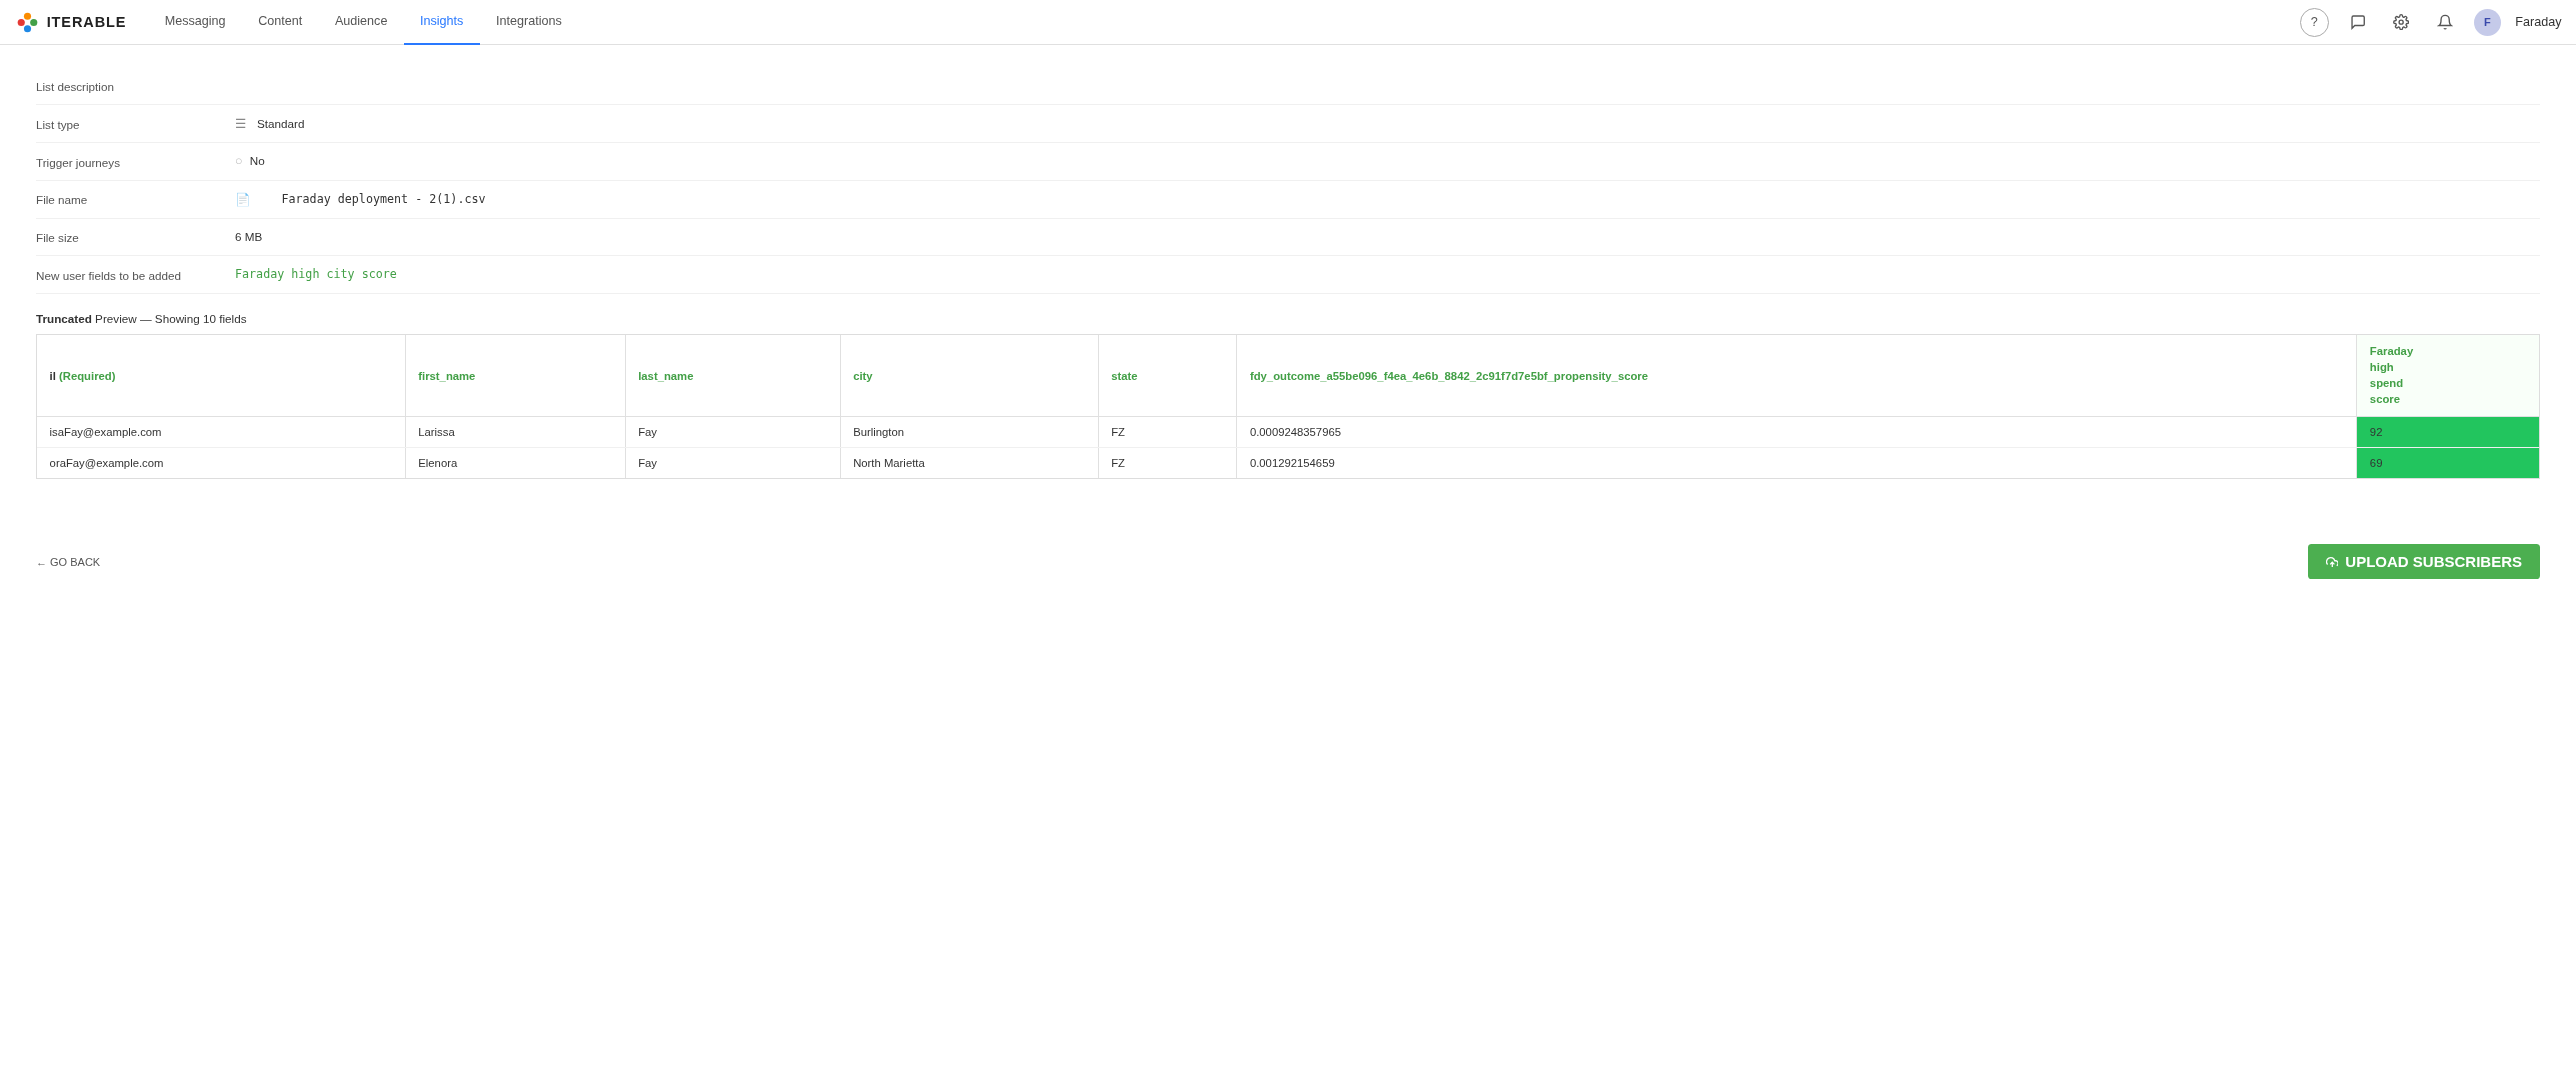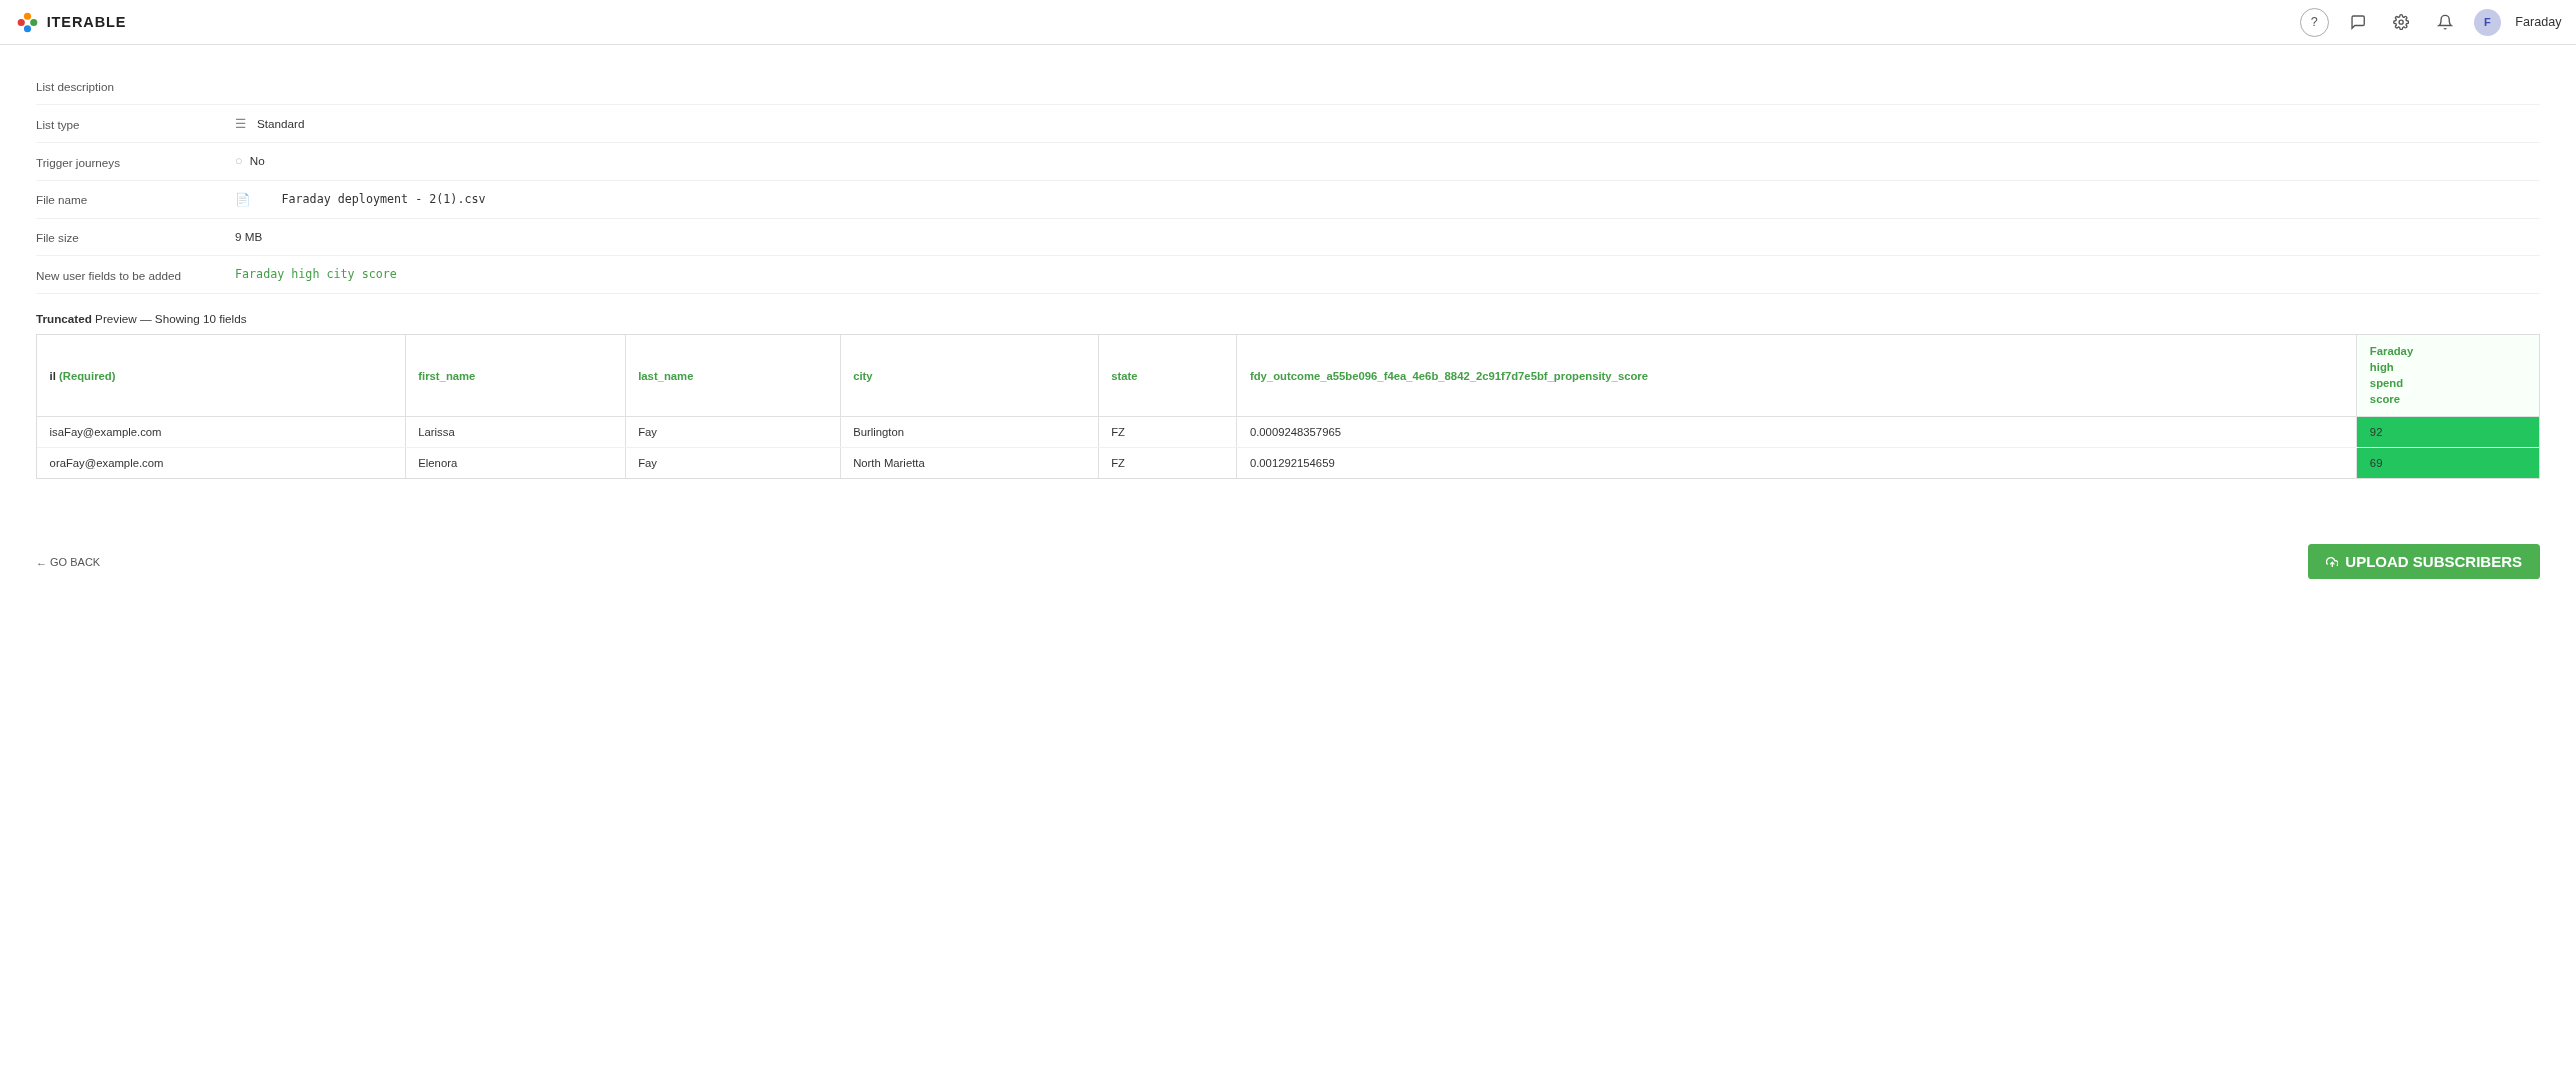--- a/index.html
+++ b/index.html
@@ -109,20 +109,27 @@
 <nav class="topnav">
   <div class="logo-area">
 
     <svg class="logo-icon" viewBox="0 0 28 28">
       <circle cx="7" cy="14" r="4" fill="#e53935"></circle>
       <circle cx="14" cy="7" r="4" fill="#fb8c00"></circle>
       <circle cx="21" cy="14" r="4" fill="#43a047"></circle>
       <circle cx="14" cy="21" r="4" fill="#1e88e5"></circle>
     </svg>
     <span class="logo-text">ITERABLE</span>
+  </div>
+  <div class="nav-items">
+    <div class="nav-item">Messaging</div>
+    <div class="nav-item">Content</div>
+    <div class="nav-item">Audience</div>
+    <div class="nav-item active">Insights</div>
+    <div class="nav-item">Integrations</div>
   </div>
   <div class="nav-spacer"></div>
   <div class="nav-right">
     <button class="help-btn">?</button>
     <button class="nav-icon-btn">
       <svg width="16.3" height="16.3" viewBox="0 0 24 24" fill="none" stroke="currentColor" stroke-width="2">
         <path d="M21 15a2 2 0 0 1-2 2H7l-4 4V5a2 2 0 0 1 2-2h14a2 2 0 0 1 2 2z"></path>
       </svg>
     </button>
     <button class="nav-icon-btn">
@@ -169,21 +176,21 @@
     <div class="info-row">
       <div class="info-label">File name</div>
       <div class="info-value">
         <span class="file-icon">📄</span>
         <span style="font-family: monospace; padding-left: 20px;">Faraday  deployment  -  2(1).csv</span>
       </div>
     </div>
 
     <div class="info-row">
       <div class="info-label">File size</div>
-      <div class="info-value">9  MB</div>
+      <div class="info-value">6  MB</div>
     </div>
 
     <div class="info-row">
       <div class="info-label">New user fields to be added</div>
       <div class="info-value green">Faraday high city score</div>
     </div>
 
   </div>
 
   <div style="margin-top: 18px;">

